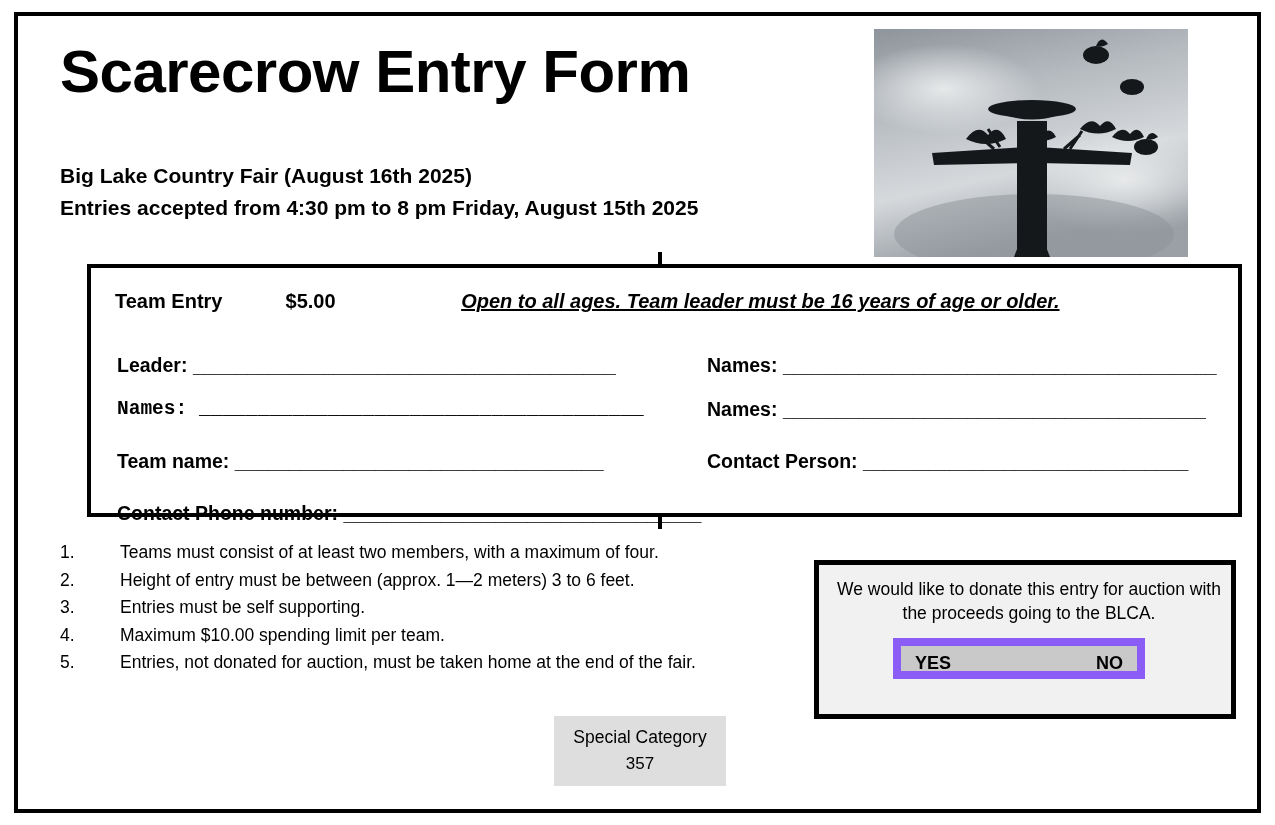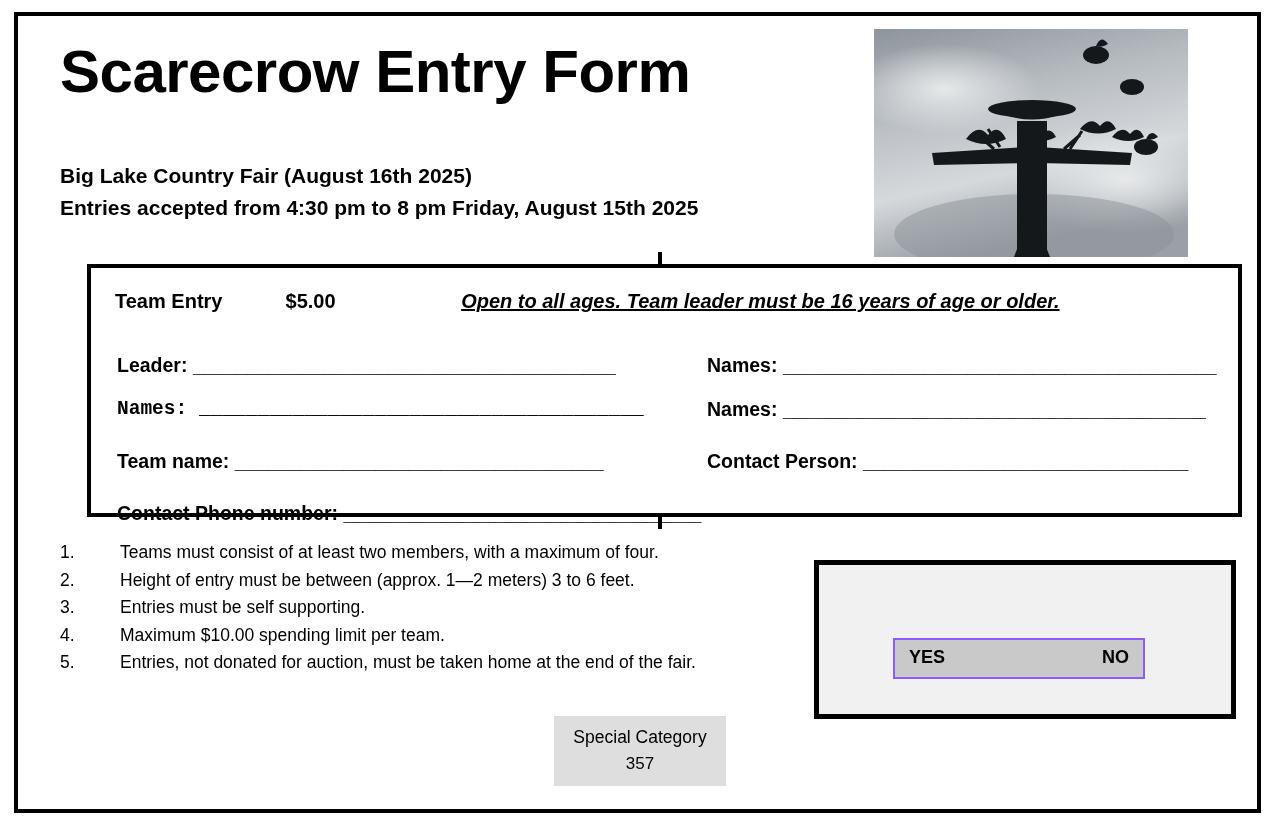--- a/index.html
+++ b/index.html
@@ -180,21 +180,21 @@
     font-size: 17.5px;
     line-height: 1.35;
   }
   .yesno {
     position: absolute;
     left: 74px;
     top: 73px;
     width: 252px;
     height: 41px;
     background: #c9c9c9;
-    border: 2px solid #8b5cf6;
+    border: 8px solid #8b5cf6;
     box-sizing: border-box;
   }
   .yesno .yes {
     position: absolute;
     left: 14px;
     top: 7px;
     font-size: 18px;
     font-weight: bold;
   }
   .yesno .no {
@@ -343,20 +343,21 @@
         <span class="rule-num">4.</span>
         <span class="rule-text">Maximum $10.00 spending limit per team.</span>
       </div>
       <div class="rule-item">
         <span class="rule-num">5.</span>
         <span class="rule-text">Entries, not donated for auction, must be taken home at the end of the fair.</span>
       </div>
     </div>
 
     <div class="donate-box">
+      <div class="donate-text">We would like to donate this entry for auction with the proceeds going to the BLCA.</div>
       <div class="yesno">
         <span class="yes">YES</span>
         <span class="no">NO</span>
       </div>
     </div>
 
     <div class="special">
       <div class="sc-label">Special Category</div>
       <div class="sc-num">357</div>
     </div>

